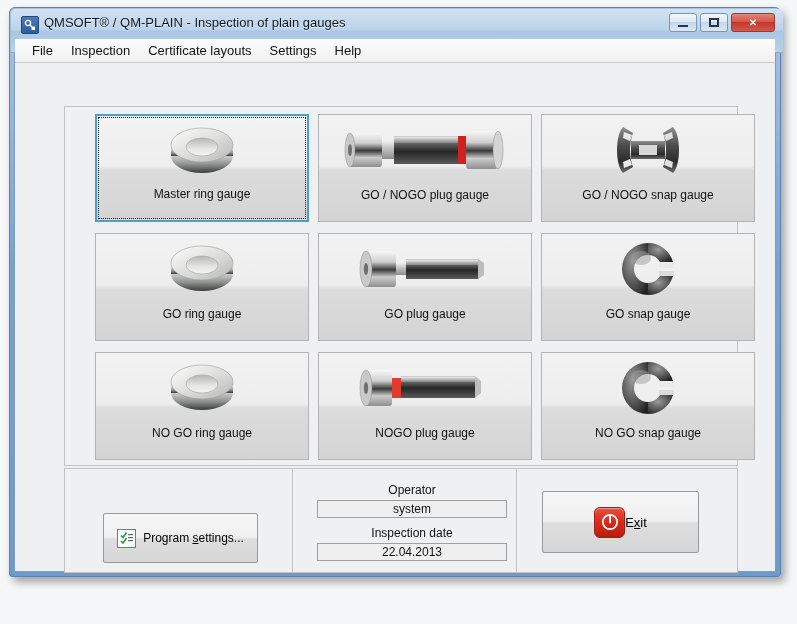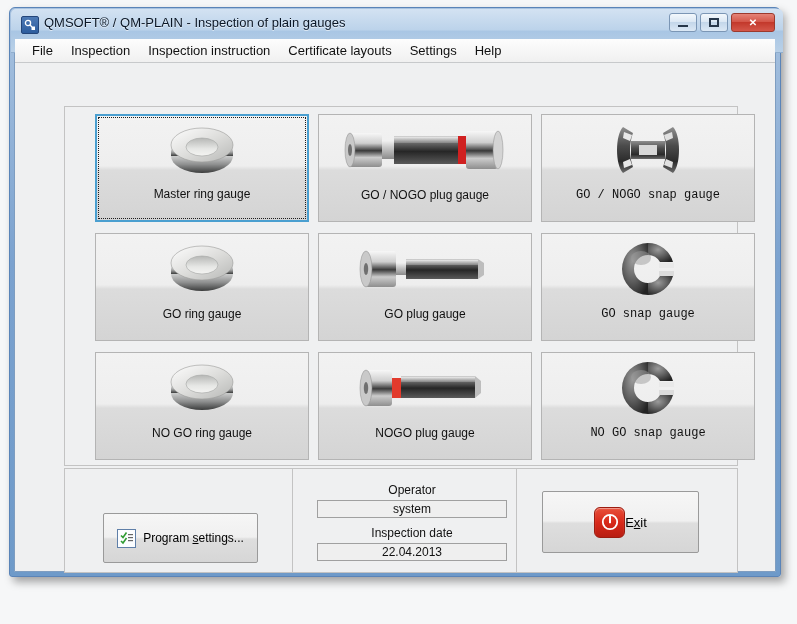--- a/index.html
+++ b/index.html
@@ -97,21 +97,21 @@
   }
   .tile-label{
     position:absolute;left:0;right:0;bottom:19px;text-align:center;
     font-size:12px;color:#111;
   }
   .tile-art{
     position:absolute;left:0;right:0;top:4px;height:62px;
     display:flex;align-items:center;justify-content:center;
   }
   
-  .c0{left:0;}   .c1{left:223px;} .c2{left:446px;font-family:Liberation Mono, monospace;}
+  .c0{left:0;}   .c1{left:223px;} .c2{left:446px;}
   .r0{top:0;}    .r1{top:119px;}  .r2{top:238px;}
   
   #btn-settings{
     position:absolute;left:38px;top:27px;width:155px;height:50px;box-sizing:border-box;
     border:1px solid #9a9a9a;border-radius:2px;
     background:linear-gradient(to bottom,#f6f6f6 0%,#f0f0f0 48%,#dedede 52%,#d6d6d6 100%);
     display:flex;align-items:center;justify-content:center;gap:7px;
     font-size:12px;cursor:default;margin-top:17px;
   }
   #btn-exit{
@@ -166,21 +166,20 @@
         <span class="glyph-max"></span>
       </div>
       <div class="wbtn" id="btn-close">
         <span>✕</span>
       </div>
     </div>
 
     <div id="menubar">
       <div class="menu-item">File</div>
       <div class="menu-item">Inspection</div>
-      <div class="menu-item">Inspection instruction</div>
       <div class="menu-item">Certificate layouts</div>
       <div class="menu-item">Settings</div>
       <div class="menu-item">Help</div>
     </div>
 
     <div id="client">
 
       <div class="panel" id="panel-gauges">
         <div id="tiles">
 

